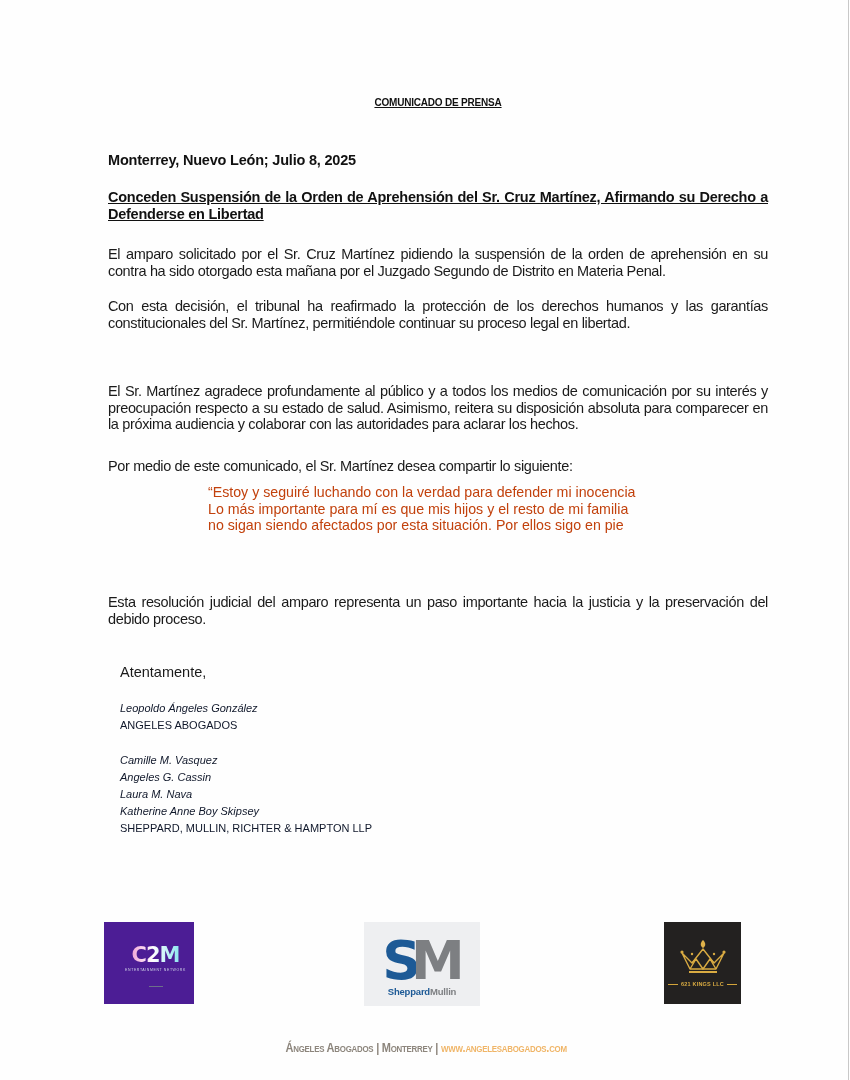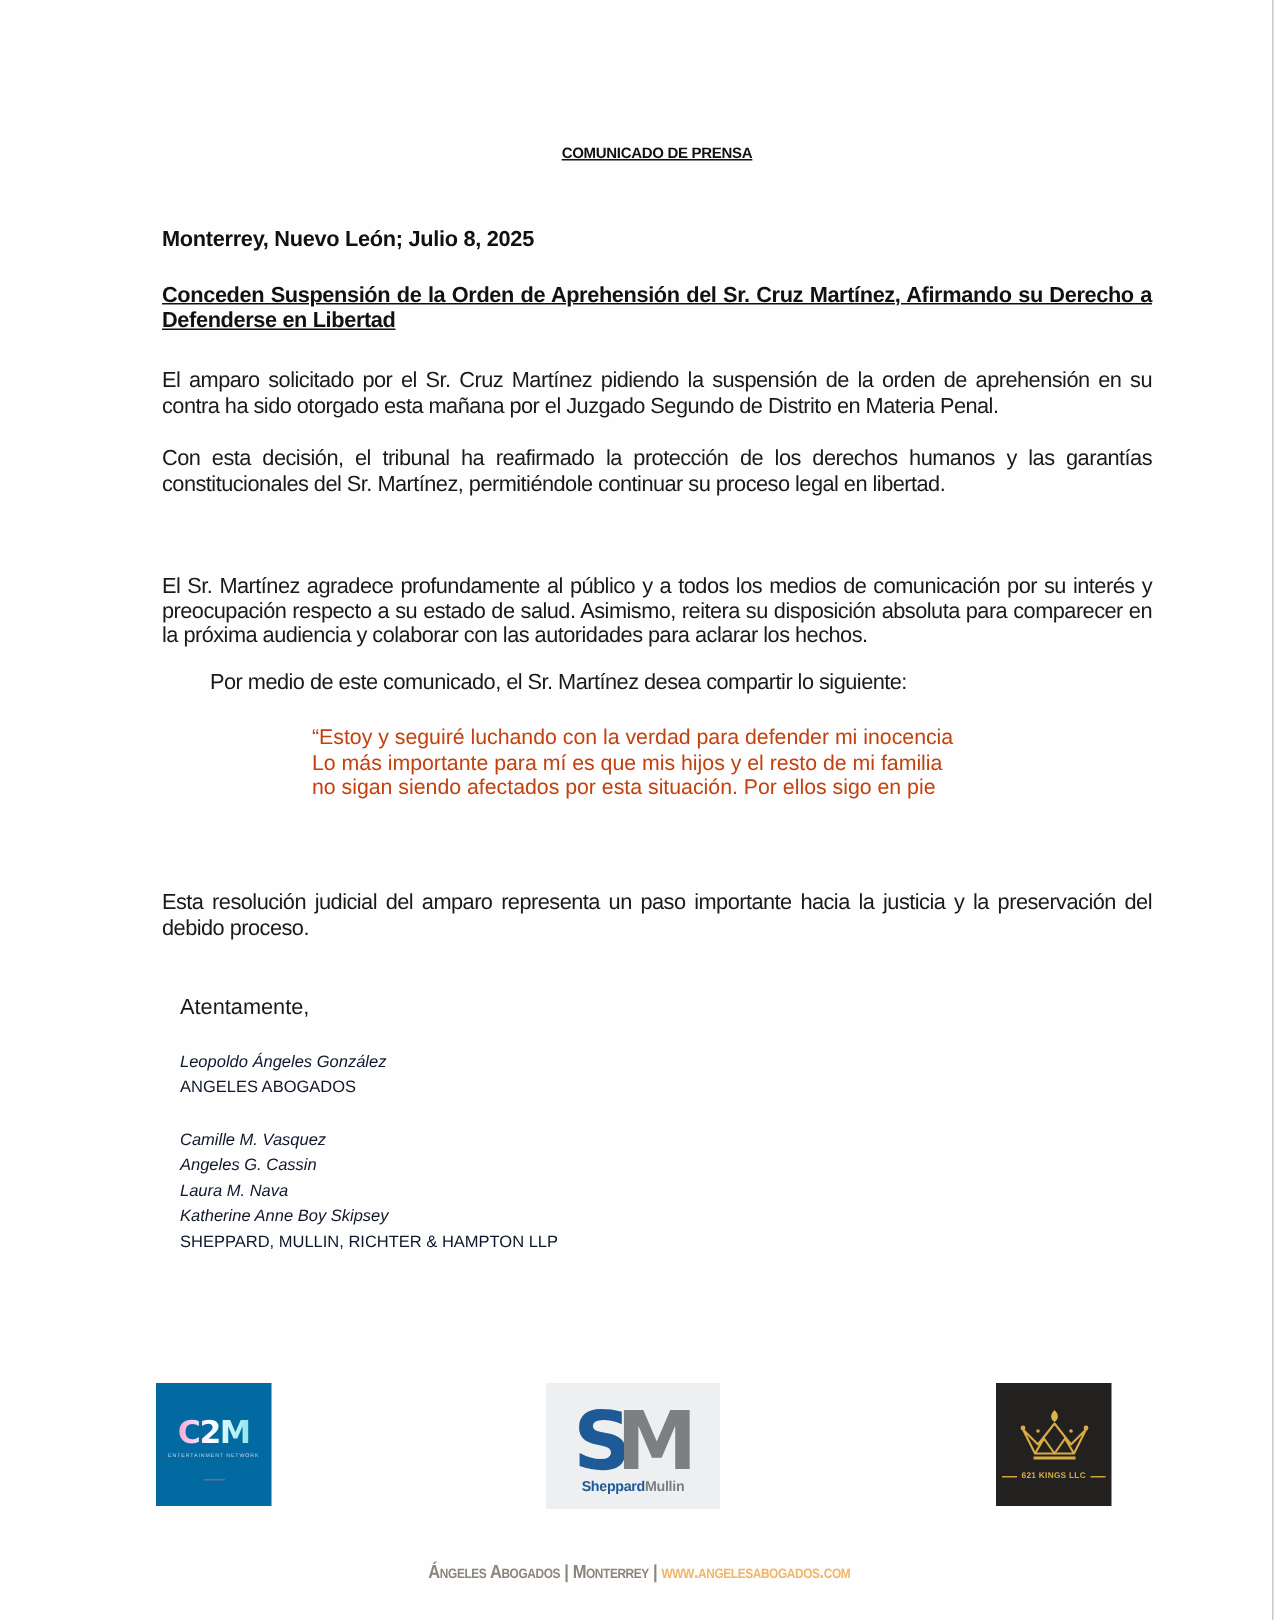--- a/index.html
+++ b/index.html
@@ -19,36 +19,36 @@
     position: absolute; top: 189px; left: 0; width: 660px; font-weight: bold; font-size: 14.5px;
     text-decoration: underline; line-height: 17px; text-align: justify; text-align-last: left; letter-spacing: -0.25px;
   }
   .para {
     position: absolute; left: 0; width: 660px; font-size: 14.5px; line-height: 16.5px;
     text-align: justify; text-align-last: left; letter-spacing: -0.35px; color: #1a1a1a;
   }
   .p1 { top: 246px; }
   .p2 { top: 298px; }
   .p3 { top: 350px; margin-top: 33px; }
-  .p4 { top: 447px; margin-left: 32px; }
+  .p4 { top: 458px; }
   .quote {
     position: absolute; left: 100px; top: 484px; width: 470px; font-size: 14.2px; line-height: 16.6px; color: #c2410c;
   }
   .p5 { top: 594px; }
   .closing { position: absolute; left: 12px; top: 664px; font-size: 14.5px; color: #1a1a1a; }
   .sig { position: absolute; left: 12px; font-size: 11px; line-height: 17px; color: #0f172a; }
   .sig .name { font-style: italic; display: block; }
   .sig .firm { display: block; }
   .sig1 { top: 700px; }
   .sig2 { top: 752px; }
 
   .logo { position: absolute; }
   .logo-c2m {
-    left: 104px; top: 922px; width: 77px; height: 82px; background: #0369a1;
-    display: flex; flex-direction: column; align-items: center; justify-content: center;
+    left: 104px; top: 922px; width: 77px; height: 82px; background: #4c1d95;
+    display: flex; flex-direction: column; align-items: center; justify-content: center; padding-left: 13px;
   }
   .logo-c2m .mark {
     font-family: "DejaVu Sans", sans-serif; font-weight: bold; font-size: 21px; letter-spacing: -1px;
     background: linear-gradient(90deg, #f2a7d8 0%, #ffffff 45%, #8fe6ef 100%);
     -webkit-background-clip: text; background-clip: text; color: transparent; margin-top: 4px;
   }
   .logo-c2m .sub { font-size: 3.5px; color: #cfd2e6; letter-spacing: 0.6px; margin-top: 1px; }
   .logo-c2m .foot { width: 14px; height: 1px; background: #6c6f8a; margin-top: 14px; }
 
   .logo-sm {

